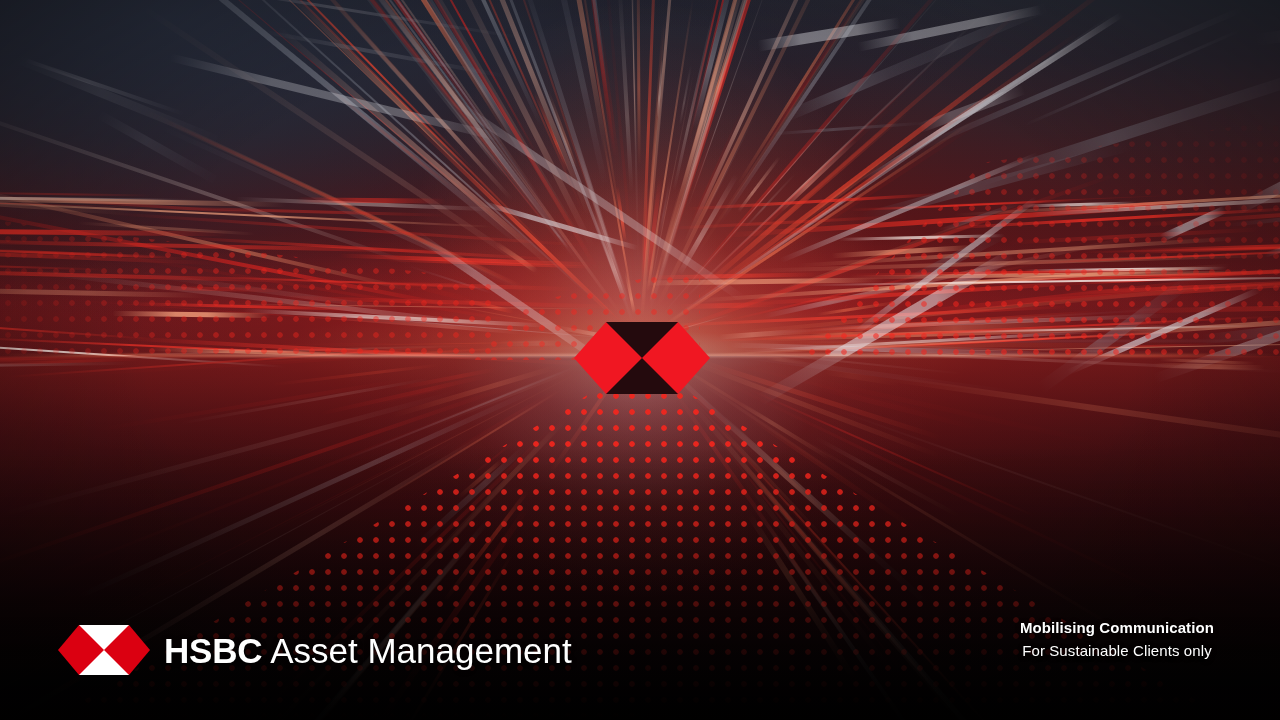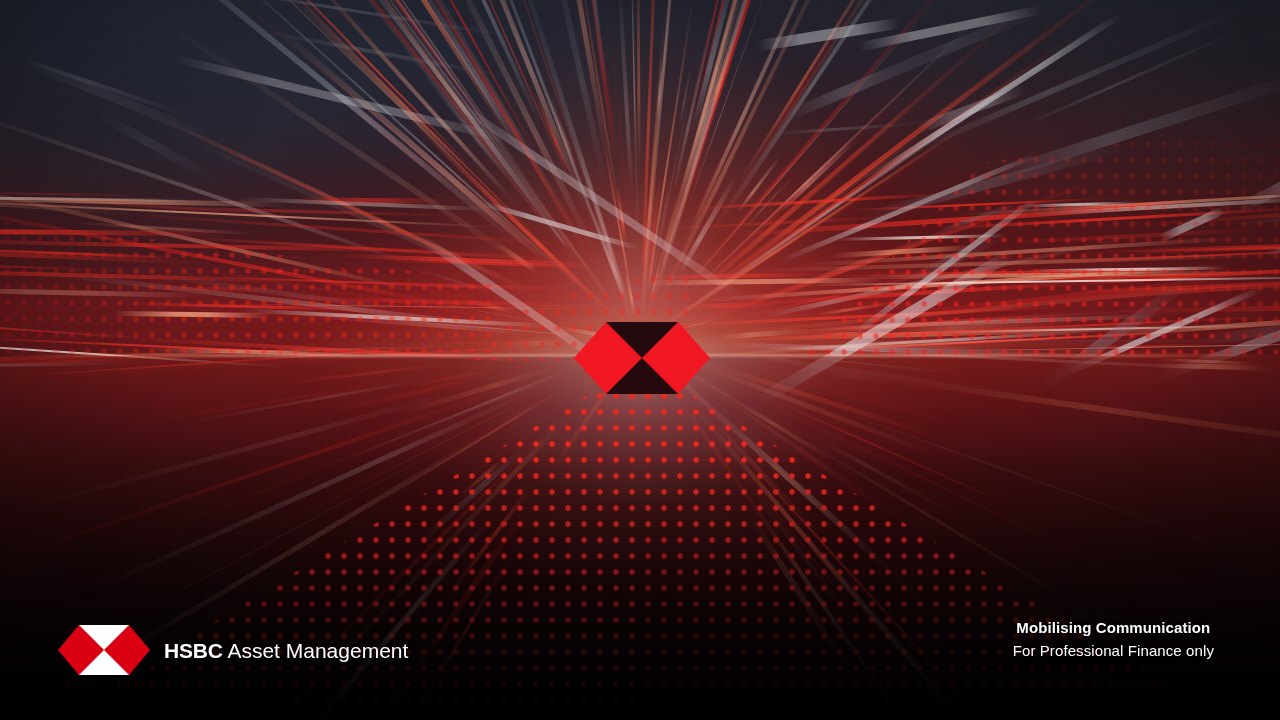--- a/index.html
+++ b/index.html
@@ -252,21 +252,21 @@
     align-items: center;
     gap: 14px;
   }
   .brand-mark {
     width: 92px;
     height: 50px;
     flex: 0 0 auto;
   }
   .brand-text {
     font-family: "Liberation Sans", sans-serif;
-    font-size: 21px;
+    font-size: 35px;
     line-height: 1;
     color: #ffffff;
     white-space: nowrap;
     text-shadow: 0 1px 5px rgba(0,0,0,0.65);
     text-align: center;
   }
   .brand-text .bold {
     font-weight: 700;
     letter-spacing: -0.2px;
   }
@@ -700,16 +700,16 @@
         <polygon points="21,50 71,50 46,25" fill="#ffffff"></polygon>
       </svg>
     </div>
     <div class="brand-text">
       <span class="bold">HSBC</span><span class="light"> Asset Management</span>
     </div>
   </div>
 
   <div class="disclaimer">
     <div class="disclaimer-primary">Mobilising Communication</div>
-    <div class="disclaimer-secondary">For Professional Finance only</div>
+    <div class="disclaimer-secondary">For Sustainable Clients only</div>
   </div>
 
 </div>
 
 </body></html>

